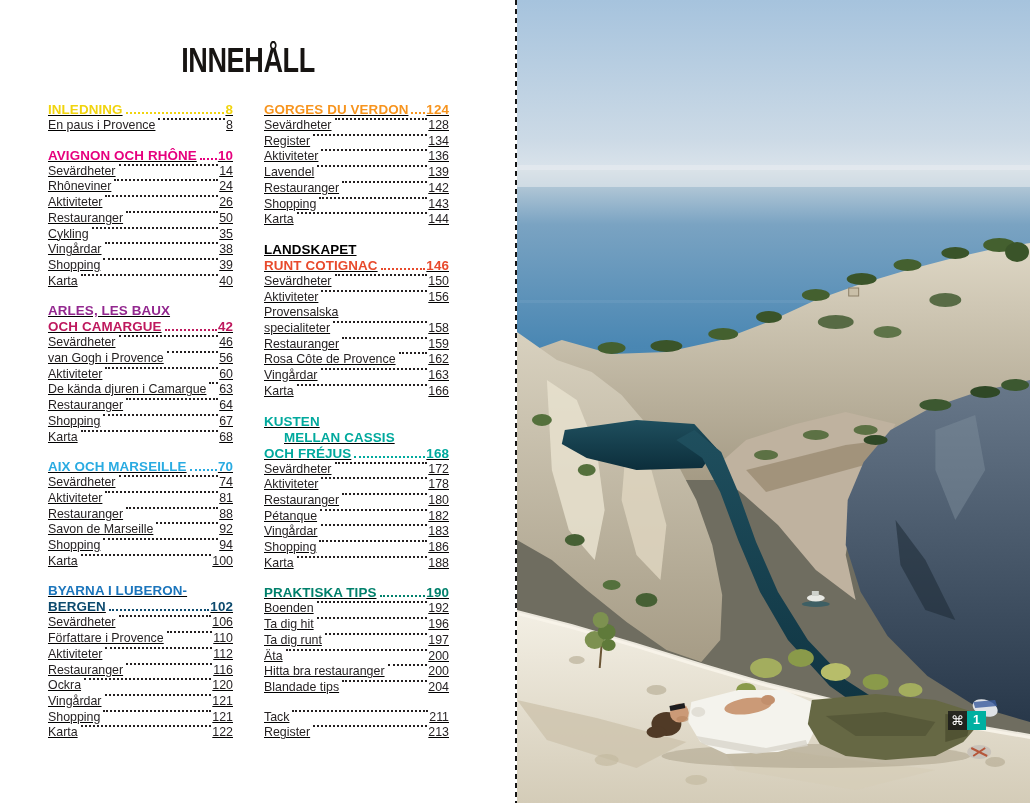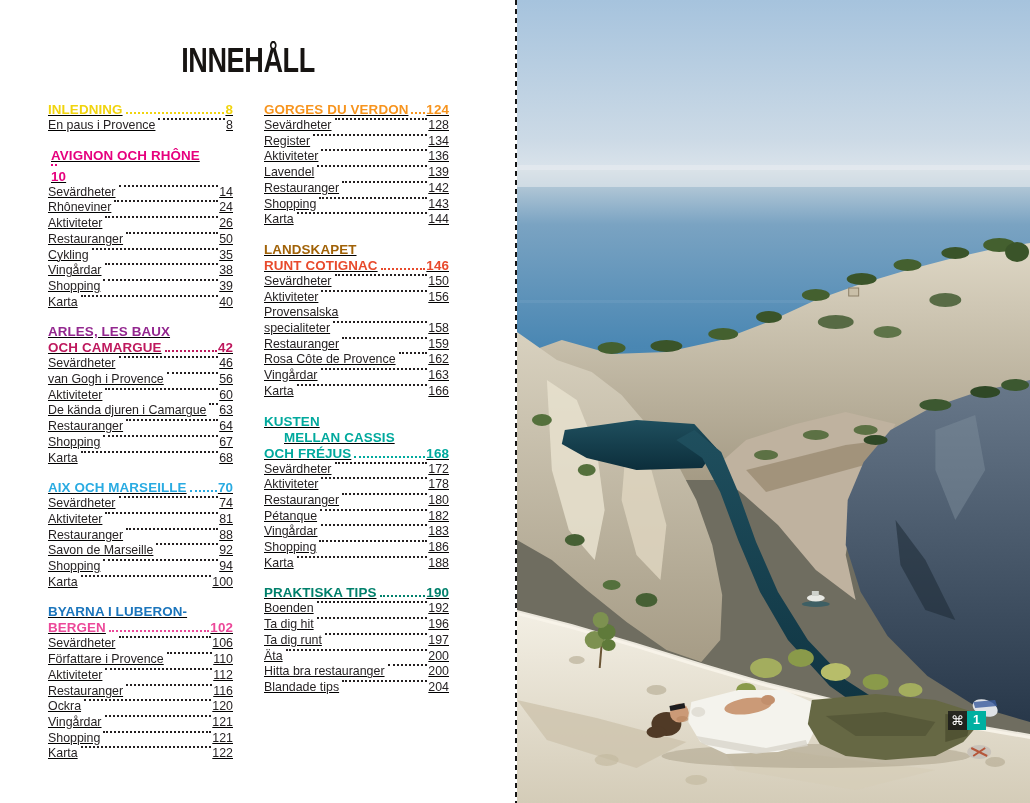--- a/index.html
+++ b/index.html
@@ -66,21 +66,21 @@
               <span class="dots"></span>
               <span class="pg">8</span>
             </div>
             <div class="toc-entry">
               <span class="lbl">En paus i Provence</span>
               <span class="dots"></span>
               <span class="pg">8</span>
             </div>
           </div>
           <div class="toc-section">
-            <div class="toc-heading" style="color: rgb(230, 0, 126); flex-direction: column;">
+            <div class="toc-heading" style="color: rgb(230, 0, 126);">
               <span class="lbl">AVIGNON OCH RHÔNE</span>
               <span class="dots"></span>
               <span class="pg">10</span>
             </div>
             <div class="toc-entry">
               <span class="lbl">Sevärdheter</span>
               <span class="dots"></span>
               <span class="pg">14</span>
             </div>
             <div class="toc-entry">
@@ -194,21 +194,21 @@
               <span class="pg">94</span>
             </div>
             <div class="toc-entry">
               <span class="lbl">Karta</span>
               <span class="dots"></span>
               <span class="pg">100</span>
             </div>
           </div>
           <div class="toc-section">
             <div class="toc-heading plain" style="color: rgb(27, 117, 188);">BYARNA I LUBERON-</div>
-            <div class="toc-heading" style="color: #ec4899;">
+            <div class="toc-heading" style="color: #0c4a6e;">
               <span class="lbl">BERGEN</span>
               <span class="dots"></span>
               <span class="pg">102</span>
             </div>
             <div class="toc-entry">
               <span class="lbl">Sevärdheter</span>
               <span class="dots"></span>
               <span class="pg">106</span>
             </div>
             <div class="toc-entry">
@@ -285,21 +285,21 @@
               <span class="dots"></span>
               <span class="pg">143</span>
             </div>
             <div class="toc-entry">
               <span class="lbl">Karta</span>
               <span class="dots"></span>
               <span class="pg">144</span>
             </div>
           </div>
           <div class="toc-section">
-            <div class="toc-heading plain" style="color: #a16207;">LANDSKAPET</div>
+            <div class="toc-heading plain" style="color: #000000;">LANDSKAPET</div>
             <div class="toc-heading" style="color: rgb(232, 74, 44);">
               <span class="lbl">RUNT COTIGNAC</span>
               <span class="dots"></span>
               <span class="pg">146</span>
             </div>
             <div class="toc-entry">
               <span class="lbl">Sevärdheter</span>
               <span class="dots"></span>
               <span class="pg">150</span>
             </div>
@@ -407,20 +407,32 @@
             </div>
             <div class="toc-entry">
               <span class="lbl">Hitta bra restauranger</span>
               <span class="dots"></span>
               <span class="pg">200</span>
             </div>
             <div class="toc-entry">
               <span class="lbl">Blandade tips</span>
               <span class="dots"></span>
               <span class="pg">204</span>
+            </div>
+          </div>
+          <div class="toc-section">
+            <div class="toc-entry">
+              <span class="lbl">Tack</span>
+              <span class="dots"></span>
+              <span class="pg">211</span>
+            </div>
+            <div class="toc-entry">
+              <span class="lbl">Register</span>
+              <span class="dots"></span>
+              <span class="pg">213</span>
             </div>
           </div>
         </div>
       </div>
   </div>
 
   <div class="gutter"></div>
 
   <div class="photo">
     <svg width="513" height="803" viewBox="0 0 515 803" preserveAspectRatio="none">

